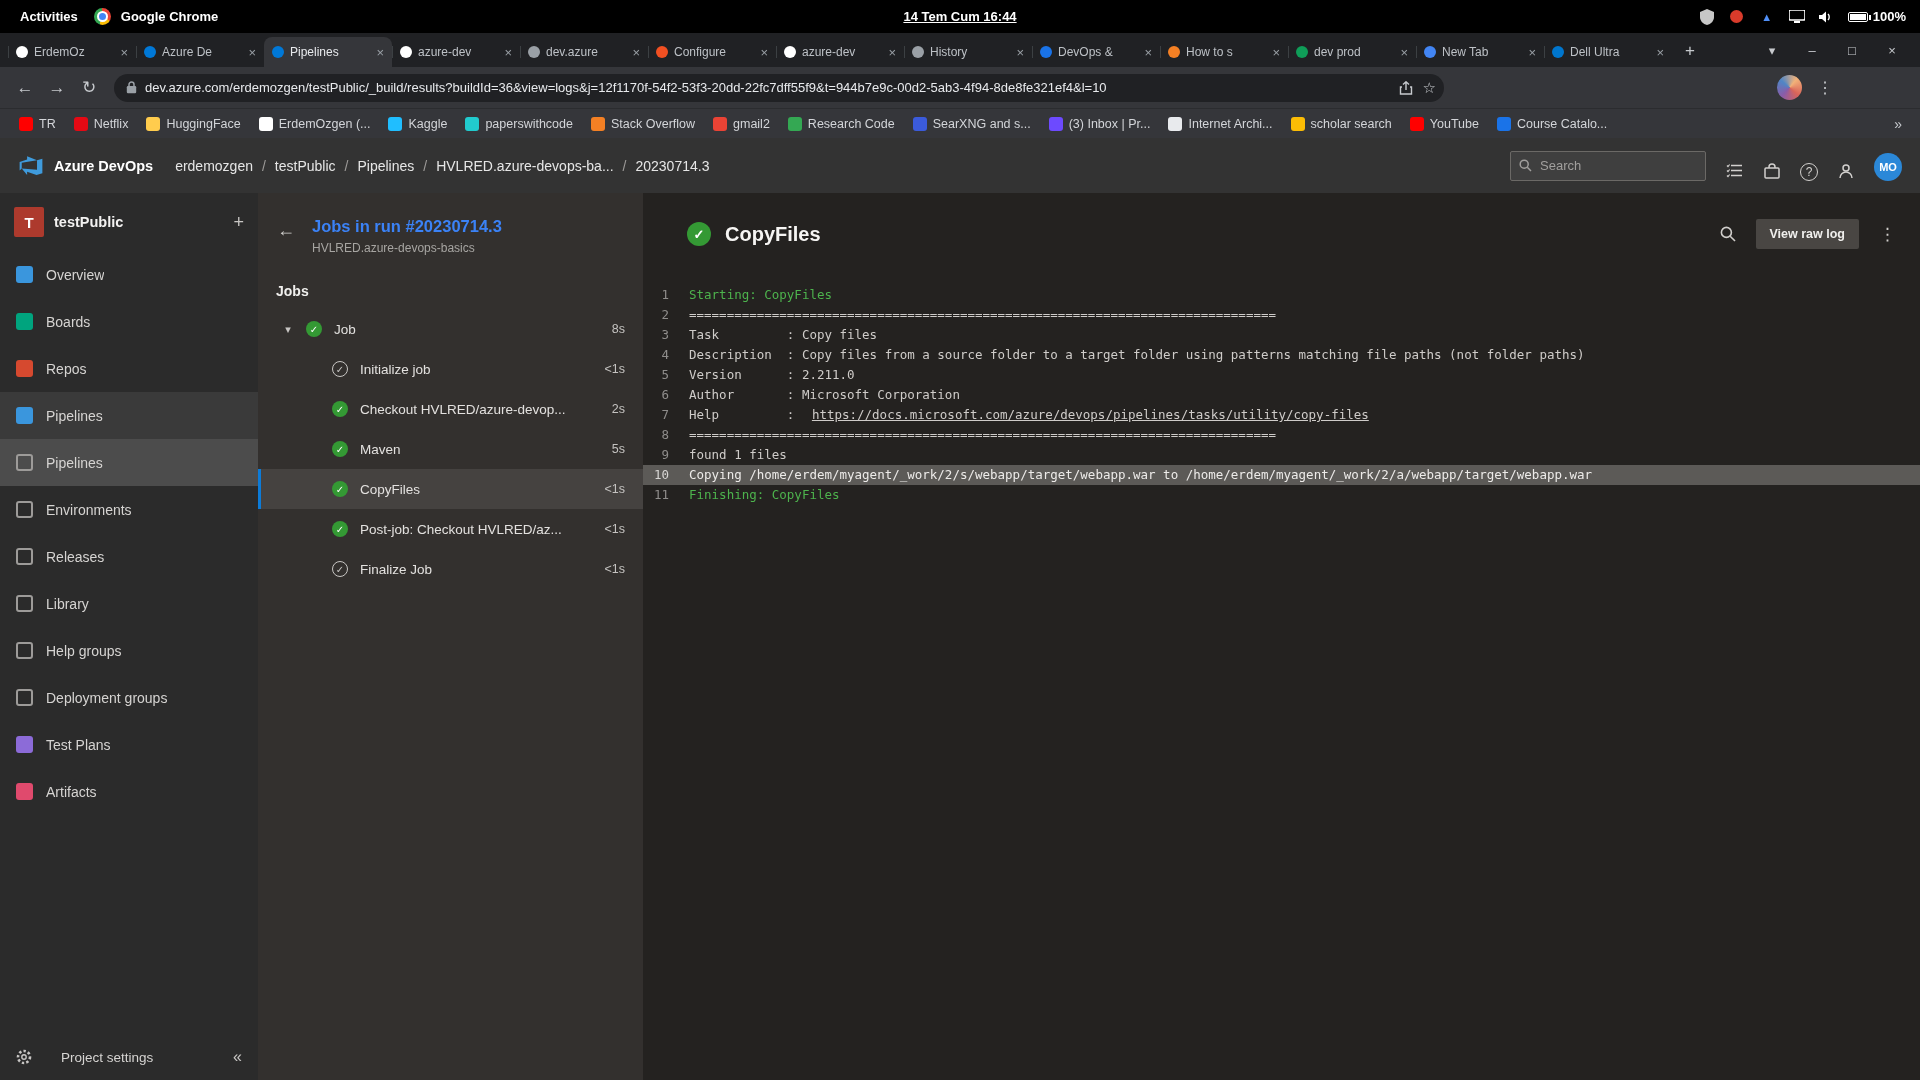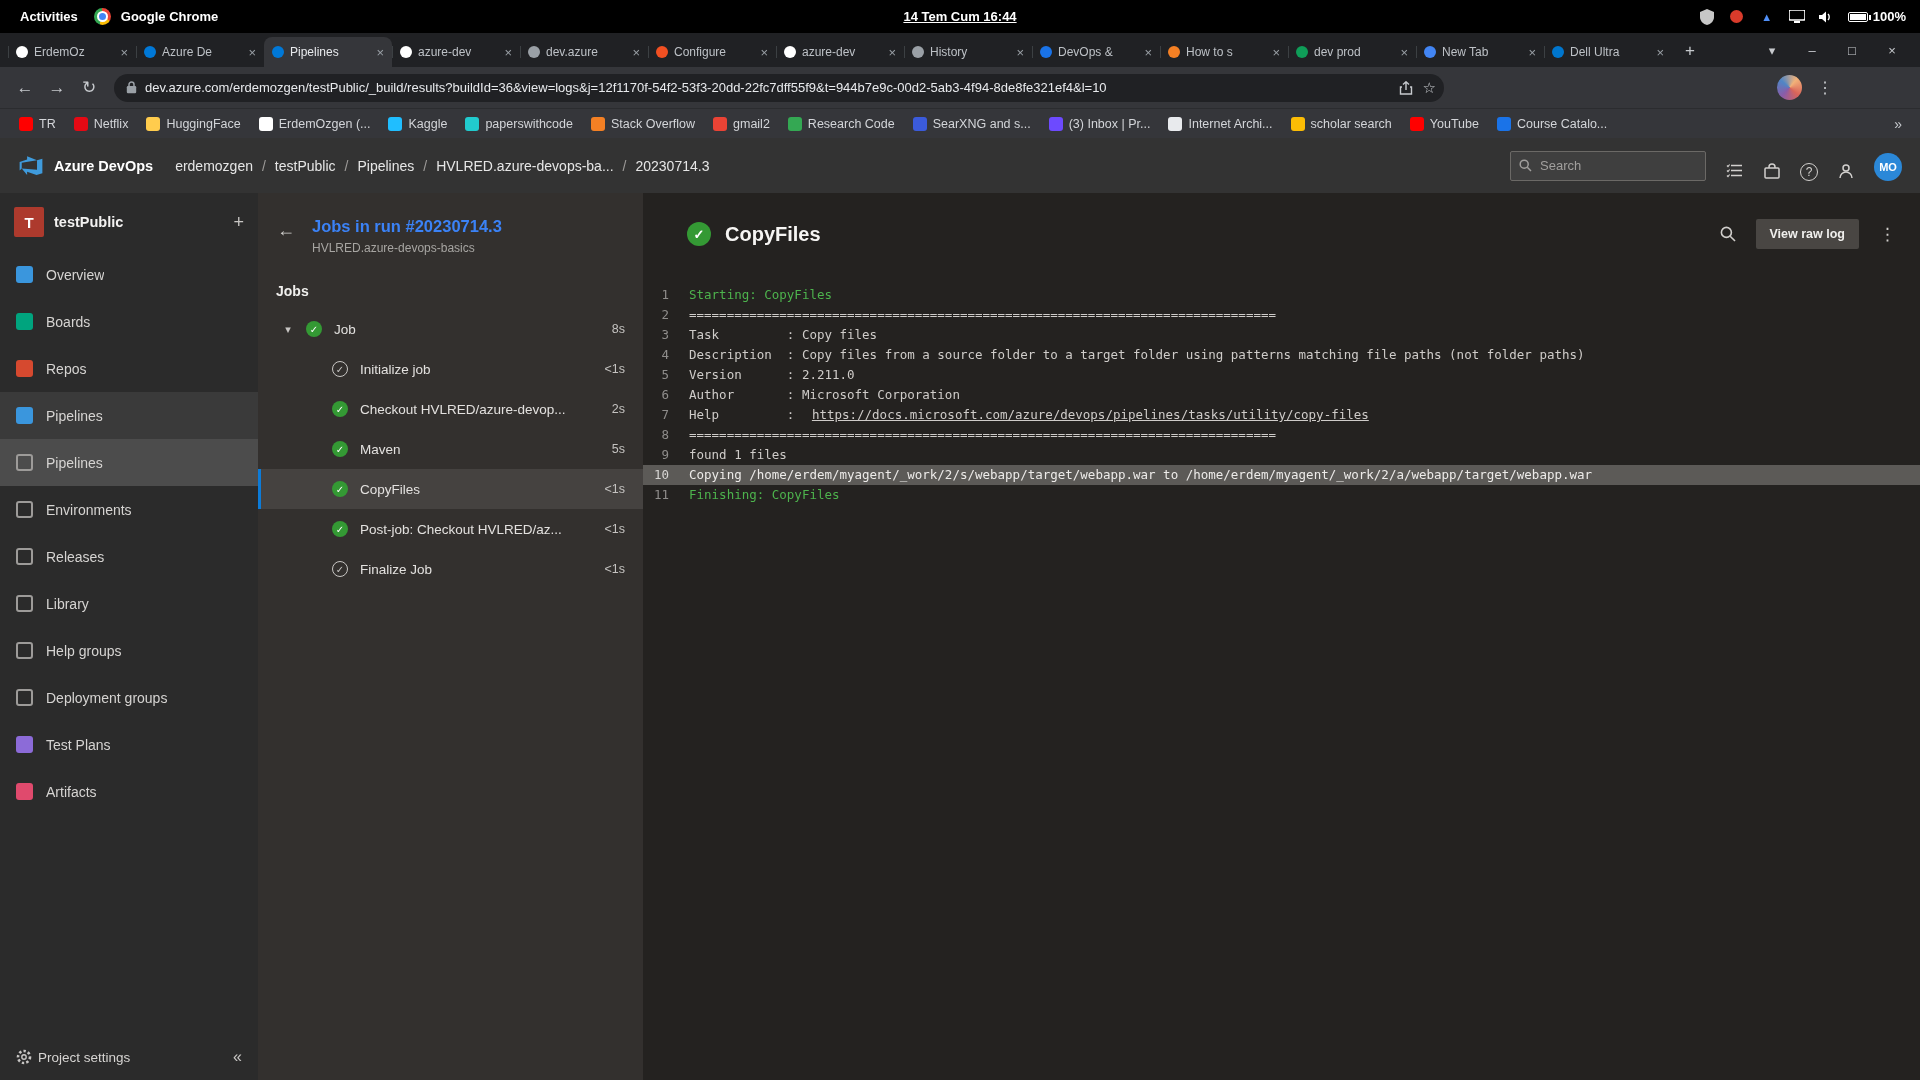--- a/index.html
+++ b/index.html
@@ -98,21 +98,21 @@
   .project-name { font-weight:700; font-size:14.5px; color:#f3f2f1; flex:1; }
   .project-add { color:#c8c6c4; font-size:18px; }
   .nav-item { height:47px; display:flex; align-items:center; gap:13px; padding:0 16px;
     color:#d6d4d2; font-size:14px; }
   .nav-icon { width:17px; height:17px; border-radius:3px; flex:0 0 17px; }
   .nav-item.muted .nav-icon { background:transparent !important; border:2px solid #9d9b99; }
   .nav-item.section-active { background:#3a3a3a; }
   .nav-item.selected { background:#4c4c4c; }
   .nav-label { overflow:hidden; white-space:nowrap; }
   .sidebar-footer { position:absolute; bottom:0; left:0; right:0; height:46px; display:flex;
-    align-items:center; padding:0 16px; gap:6px; color:#d6d4d2; font-size:13.5px; }
+    align-items:center; padding:0 16px; gap:29px; color:#d6d4d2; font-size:13.5px; }
   .collapse-btn { margin-left:auto; color:#c8c6c4; font-size:16px; }
 
   
   .jobs-panel { width:385px; flex:0 0 385px; background:#33302e; display:flex; flex-direction:column; }
   .jobs-head { padding:24px 16px 0 16px; display:flex; gap:14px; }
   .back-btn { color:#d0cecb; font-size:18px; width:24px; height:24px; display:flex; align-items:center;
     justify-content:center; margin-top:1px; flex:0 0 auto; }
   .jobs-title { font-size:16.5px; font-weight:700; color:#3b82f6; }
   .jobs-subtitle { font-size:12px; color:#a7a5a2; margin-top:5px; }
   .jobs-label { font-weight:700; font-size:14px; color:#f0efed; padding:28px 0 10px 18px; }

